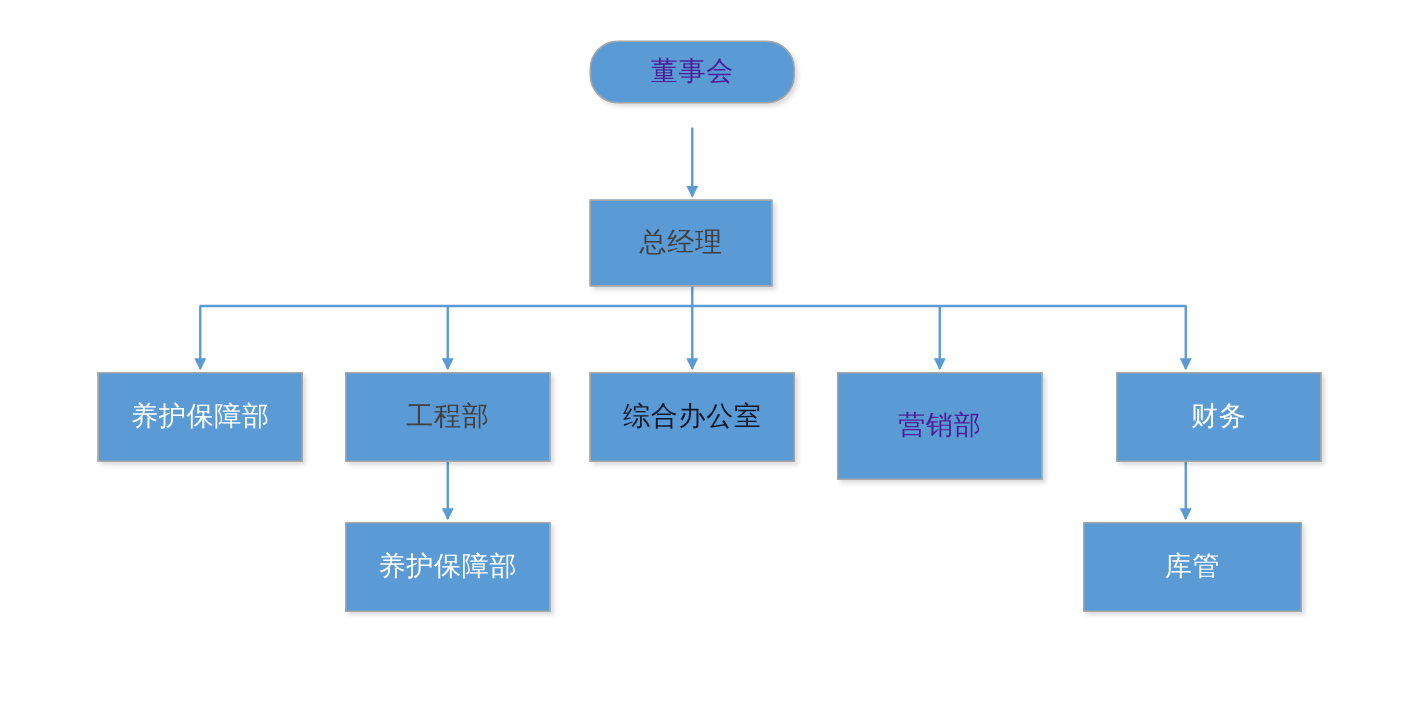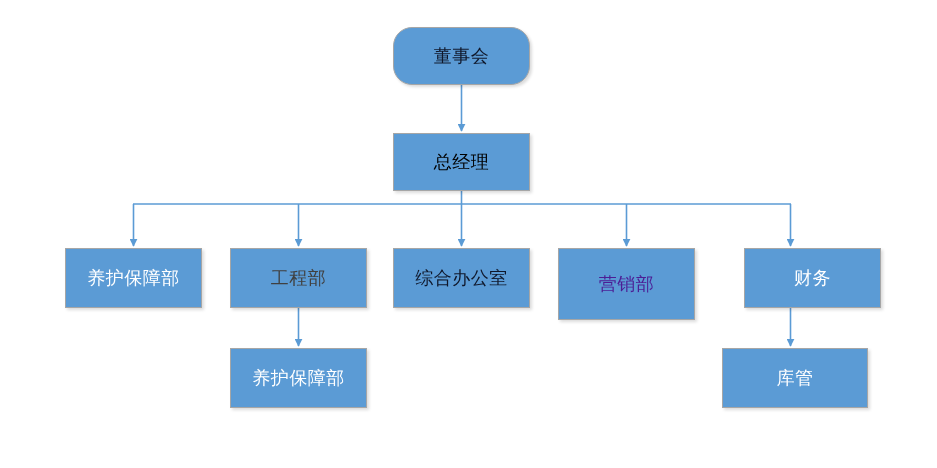--- a/index.html
+++ b/index.html
@@ -62,24 +62,24 @@
         <path d="M 626.5 204 L 626.5 246" stroke="#5B9BD5" fill="none" stroke-width="1.6" marker-end="url(#arrowhead)"></path>
         <path d="M 790.5 204 L 790.5 246" stroke="#5B9BD5" fill="none" stroke-width="1.6" marker-end="url(#arrowhead)"></path>
         <path d="M 298.5 308 L 298.5 346" stroke="#5B9BD5" fill="none" stroke-width="1.6" marker-end="url(#arrowhead)"></path>
         <path d="M 790.5 308 L 790.5 346" stroke="#5B9BD5" fill="none" stroke-width="1.6" marker-end="url(#arrowhead)"></path>
         <path d="M 133 204 L 791 204" stroke="#5B9BD5" fill="none" stroke-width="1.6"></path>
         <path d="M 461.5 191 L 461.5 204" stroke="#5B9BD5" fill="none" stroke-width="1.6"></path>
       </g>
   </svg>
 
   <div id="node-layer">
-      <div class="org-node" style="left: 393px; top: 27px; width: 137px; height: 58px; background: rgb(91, 155, 213); border-color: rgb(166, 166, 166); color: #0f172a; border-radius: 19px;">
+      <div class="org-node" style="left: 393px; top: 27px; width: 137px; height: 42px; background: rgb(91, 155, 213); border-color: rgb(166, 166, 166); color: #4c1d95; border-radius: 19px;">
         <span class="node-label">董事会</span>
       </div>
-      <div class="org-node" style="left: 393px; top: 133px; width: 137px; height: 58px; background: rgb(91, 155, 213); border-color: rgb(166, 166, 166); color: #000000;">
+      <div class="org-node" style="left: 393px; top: 133px; width: 122px; height: 58px; background: rgb(91, 155, 213); border-color: rgb(166, 166, 166); color: #404040;">
         <span class="node-label">总经理</span>
       </div>
       <div class="org-node" style="left: 65px; top: 248px; width: 137px; height: 60px; background: rgb(91, 155, 213); border-color: rgb(166, 166, 166); color: rgb(255, 255, 255);">
         <span class="node-label">养护保障部</span>
       </div>
       <div class="org-node" style="left: 230px; top: 248px; width: 137px; height: 60px; background: rgb(91, 155, 213); border-color: rgb(166, 166, 166); color: #404040;">
         <span class="node-label">工程部</span>
       </div>
       <div class="org-node" style="left: 393px; top: 248px; width: 137px; height: 60px; background: rgb(91, 155, 213); border-color: rgb(166, 166, 166); color: #0f172a;">
         <span class="node-label">综合办公室</span>

